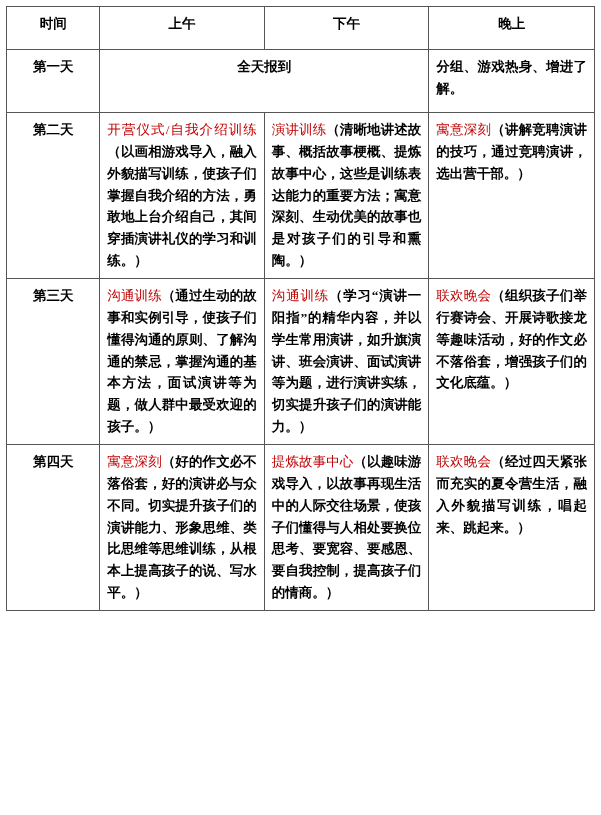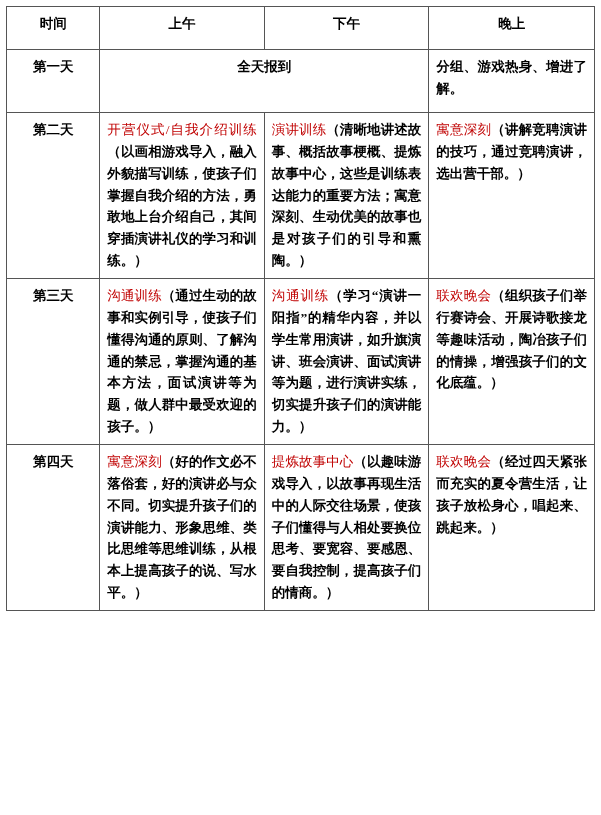--- a/index.html
+++ b/index.html
@@ -121,32 +121,32 @@
 
       <tr>
         <td class="daycell">第三天</td>
         <td class="body">
           <span class="hl">沟通训练</span><span class="txt">（通过生动的故事和实例引导，使孩子们懂得沟通的原则、了解沟通的禁忌，掌握沟通的基本方法，面试演讲等为题，做人群中最受欢迎的孩子。）</span>
         </td>
         <td class="body">
           <span class="hl">沟通训练</span><span class="txt">（学习“演讲一阳指”的精华内容，并以学生常用演讲，如升旗演讲、班会演讲、面试演讲等为题，进行演讲实练，切实提升孩子们的演讲能力。）</span>
         </td>
         <td class="body">
-          <span class="hl">联欢晚会</span><span class="txt">（组织孩子们举行赛诗会、开展诗歌接龙等趣味活动，陶冶孩子们的情操，增强孩子们的文化底蕴。）</span>
+          <span class="hl">联欢晚会</span><span class="txt">（组织孩子们举行赛诗会、开展诗歌接龙等趣味活动，好的作文必不落俗套，增强孩子们的文化底蕴。）</span>
         </td>
       </tr>
 
       <tr>
         <td class="daycell">第四天</td>
         <td class="body">
           <span class="hl">寓意深刻</span><span class="txt">（好的作文必不落俗套，好的演讲必与众不同。切实提升孩子们的演讲能力、形象思维、类比思维等思维训练，从根本上提高孩子的说、写水平。）</span>
         </td>
         <td class="body">
           <span class="hl">提炼故事中心</span><span class="txt">（以趣味游戏导入，以故事再现生活中的人际交往场景，使孩子们懂得与人相处要换位思考、要宽容、要感恩、要自我控制，提高孩子们的情商。）</span>
         </td>
         <td class="body">
-          <span class="hl">联欢晚会</span><span class="txt">（经过四天紧张而充实的夏令营生活，让孩子放松身心，唱起来、跳起来。）</span>
+          <span class="hl">联欢晚会</span><span class="txt">（经过四天紧张而充实的夏令营生活，融入外貌描写训练，唱起来、跳起来。）</span>
         </td>
       </tr>
 
     </tbody>
   </table>
 </div>
 
 </body></html>

